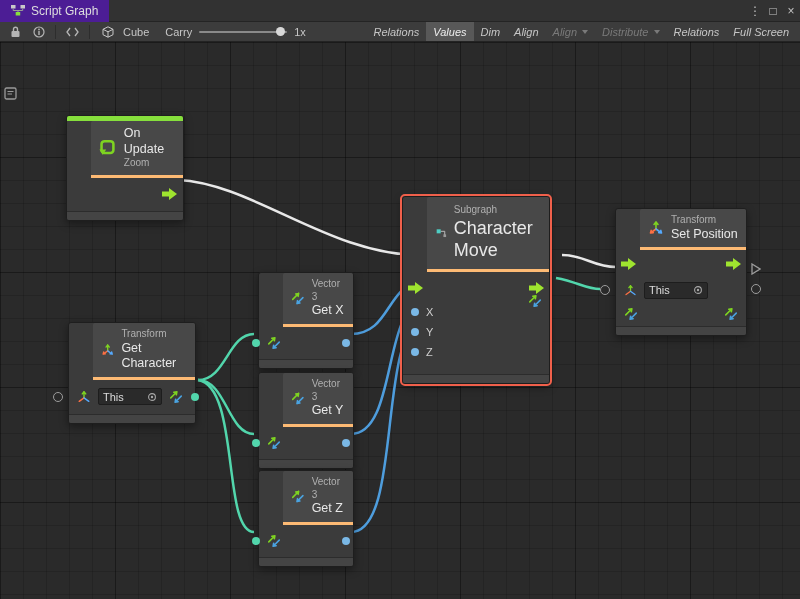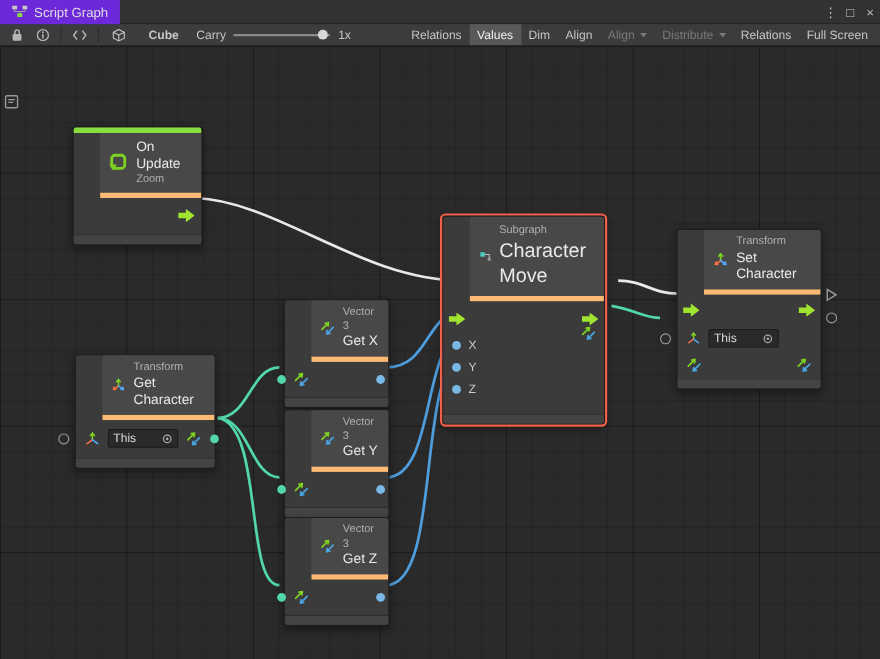--- a/index.html
+++ b/index.html
@@ -1,52 +1,52 @@
 <!DOCTYPE html>
 <html><head>
 <meta charset="utf-8">
 <style>
   * { margin:0; padding:0; box-sizing:border-box; }
   html,body { width:800px; height:599px; overflow:hidden; }
   body { font-family:"Liberation Sans", sans-serif; background:#2a2a2a; }
 
   
   .tabbar { height:22px; background:#323232; display:flex; align-items:center; border-bottom:1px solid #242424; }
-  .tab { height:22px; display:flex; align-items:center; gap:6px; padding:0 11px; background:#6d28d9; color:#dedede; font-size:12px; }
+  .tab { height:22px; display:flex; align-items:center; gap:6px; padding:0 11px; background:#4c1d95; color:#dedede; font-size:12px; }
   .tabbar-spacer { flex:1; }
   .winctl { color:#c2c2c2; font-size:12px; width:18px; text-align:center; cursor:default; }
 
   
   .toolbar { height:20px; background:#3c3c3c; border-bottom:1px solid #232323; display:flex; align-items:center; font-size:11px; color:#c6c6c6; padding:0 4px; }
   .tb-icon-btn { display:flex; align-items:center; justify-content:center; padding:0 6px; height:100%; }
   .tb-sep { width:1px; height:14px; background:#2d2d2d; margin:0 4px; }
-  .tb-target { display:flex; align-items:center; gap:21px; padding:0 8px;font-weight:bold; }
+  .tb-target { display:flex; align-items:center; gap:9px; padding:0 8px; }
   .tb-zoom { display:flex; align-items:center; gap:7px; padding:0 8px; }
   .zoom-track { position:relative; width:88px; height:2px; background:#8a8a8a; border-radius:1px; }
   .zoom-knob { position:absolute; right:2px; top:-4px; width:9px; height:9px; border-radius:50%; background:#d8d8d8; }
   .tb-right { margin-left:auto; display:flex; height:100%; }
-  .tb-btn { display:flex; align-items:center; gap:3px; padding:0 7px; height:100%; white-space:nowrap; color:#c6c6c6; }
+  .tb-btn { display:flex; align-items:center; gap:3px; padding:0 7px; height:100%; white-space:nowrap; color:#c6c6c6;font-style:italic; }
   .tb-btn.active { background:#585858; color:#eee; }
   .tb-btn.disabled { color:#7a7a7a; }
   .caret { width:0; height:0; border-left:3.5px solid transparent; border-right:3.5px solid transparent; border-top:4px solid currentColor; display:inline-block; margin-left:2px; }
 
   
   .canvas { position:relative; width:800px; height:557px; background-color:#2a2a2a;
     background-image:
       linear-gradient(rgba(0,0,0,.28) 1px, transparent 1px),
       linear-gradient(90deg, rgba(0,0,0,.28) 1px, transparent 1px),
       linear-gradient(rgba(0,0,0,.14) 1px, transparent 1px),
       linear-gradient(90deg, rgba(0,0,0,.14) 1px, transparent 1px);
     background-size:115px 115px, 115px 115px, 23px 23px, 23px 23px; }
   .edges { position:absolute; left:0; top:0; width:800px; height:557px; z-index:1; pointer-events:none; }
 
   
   .node { position:absolute; z-index:2; background:#3b3b3b; border:1px solid #1e1e1e; border-radius:3px; box-shadow:0 3px 8px rgba(0,0,0,.4); }
   .node.selected { outline:2px solid #f0604b; }
-  .node-header { background:#484848; display:flex; align-items:center; gap:7px; padding:5px 8px; border-bottom:5px solid #fdba74; border-radius:2px 2px 0 0;margin-left:24px; }
+  .node-header { background:#484848; display:flex; align-items:center; gap:7px; padding:5px 8px; border-bottom:3px solid #fdba74; border-radius:2px 2px 0 0;margin-left:24px; }
   .hdr-text { display:flex; flex-direction:column; line-height:1.25; }
   .node-cat { font-size:10px; color:#b0b0b0; }
   .node-title { font-size:12.5px; color:#e8e8e8; }
   .node-footer { height:9px; background:#444; border-top:1px solid #2c2c2c; border-radius:0 0 2px 2px; }
   .accent { height:5px; background:#86df3c; border-radius:2px 2px 0 0; }
   .row { position:relative; display:flex; align-items:center; padding:0 8px; gap:7px; }
   .row.space { justify-content:space-between; padding:0 5px; }
   .port-label { font-size:11px; color:#cfcfcf; }
   .dot { width:8px; height:8px; border-radius:50%; flex:0 0 auto; }
   .dot.blue { background:#7ab8e6; }
@@ -328,21 +328,21 @@
 
   <div class="node" style="left:615px; top:166px; width:132px;">
     <div class="node-header">
       <svg width="16" height="16" viewBox="0 0 16 16">
           <path d="M8 9 V2 M8 2 L6 4.5 M8 2 L10 4.5" stroke="#7ed321" stroke-width="1.6" fill="none" stroke-linecap="round"></path>
           <path d="M8 9 L2.5 13 M2.5 13 L5.3 12.6 M2.5 13 L3.2 10.4" stroke="#ff7043" stroke-width="1.6" fill="none" stroke-linecap="round"></path>
           <path d="M8 9 L13.5 13 M13.5 13 L10.7 12.6 M13.5 13 L12.8 10.4" stroke="#55aaff" stroke-width="1.6" fill="none" stroke-linecap="round"></path>
         </svg>
       <div class="hdr-text">
         <span class="node-cat">Transform</span>
-        <span class="node-title">Set Character</span>
+        <span class="node-title">Set Position</span>
       </div>
     </div>
     <div class="row space" style="height:28px;">
       <svg width="15" height="12" viewBox="0 0 15 12">
           <path d="M0 3.5 H7 V0 L15 6 L7 12 V8.5 H0 Z" fill="#9fe42f"></path>
         </svg>
       <svg width="15" height="12" viewBox="0 0 15 12">
           <path d="M0 3.5 H7 V0 L15 6 L7 12 V8.5 H0 Z" fill="#9fe42f"></path>
         </svg>
     </div>

